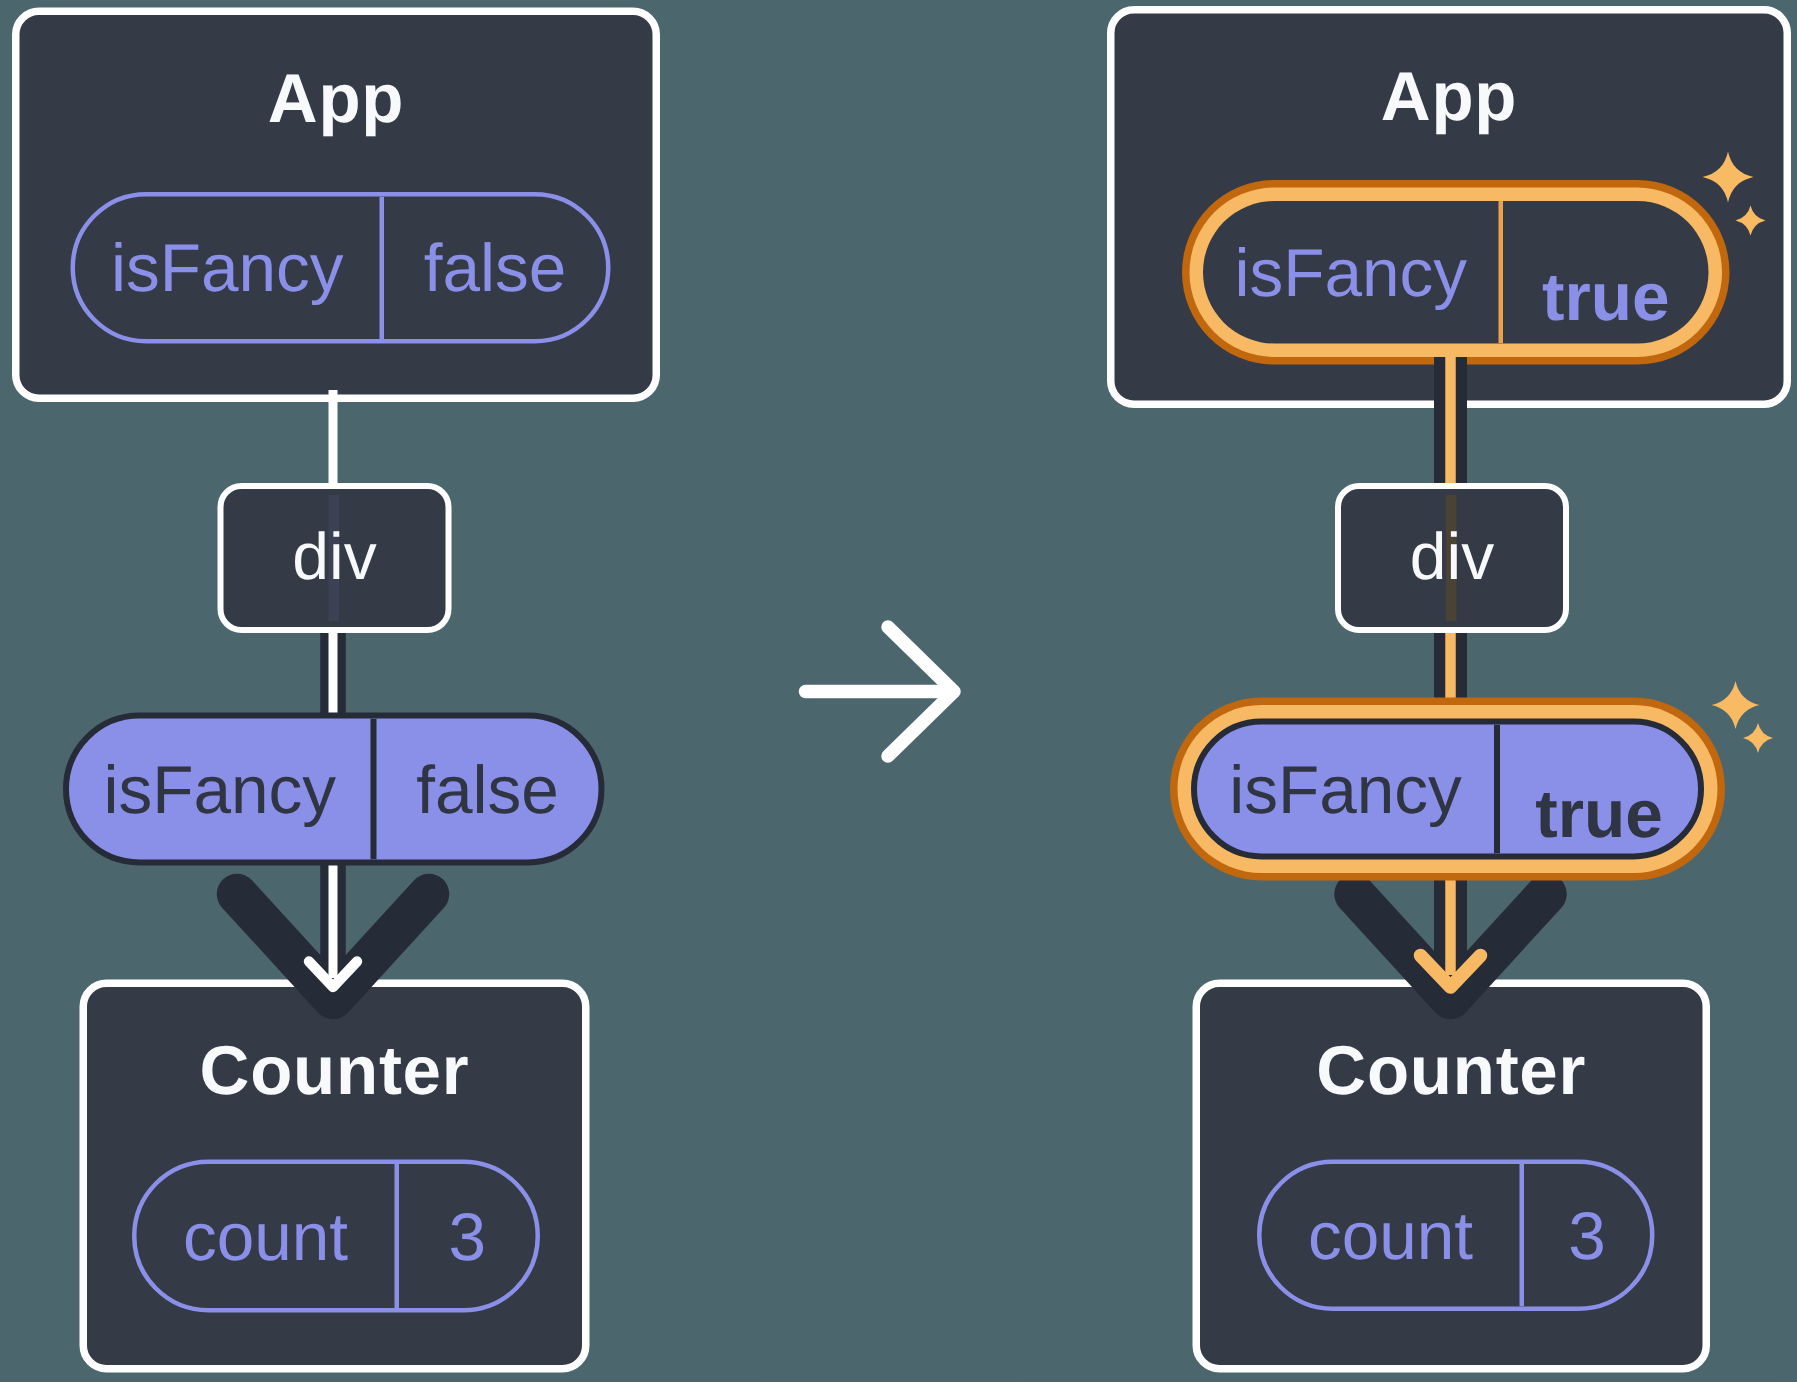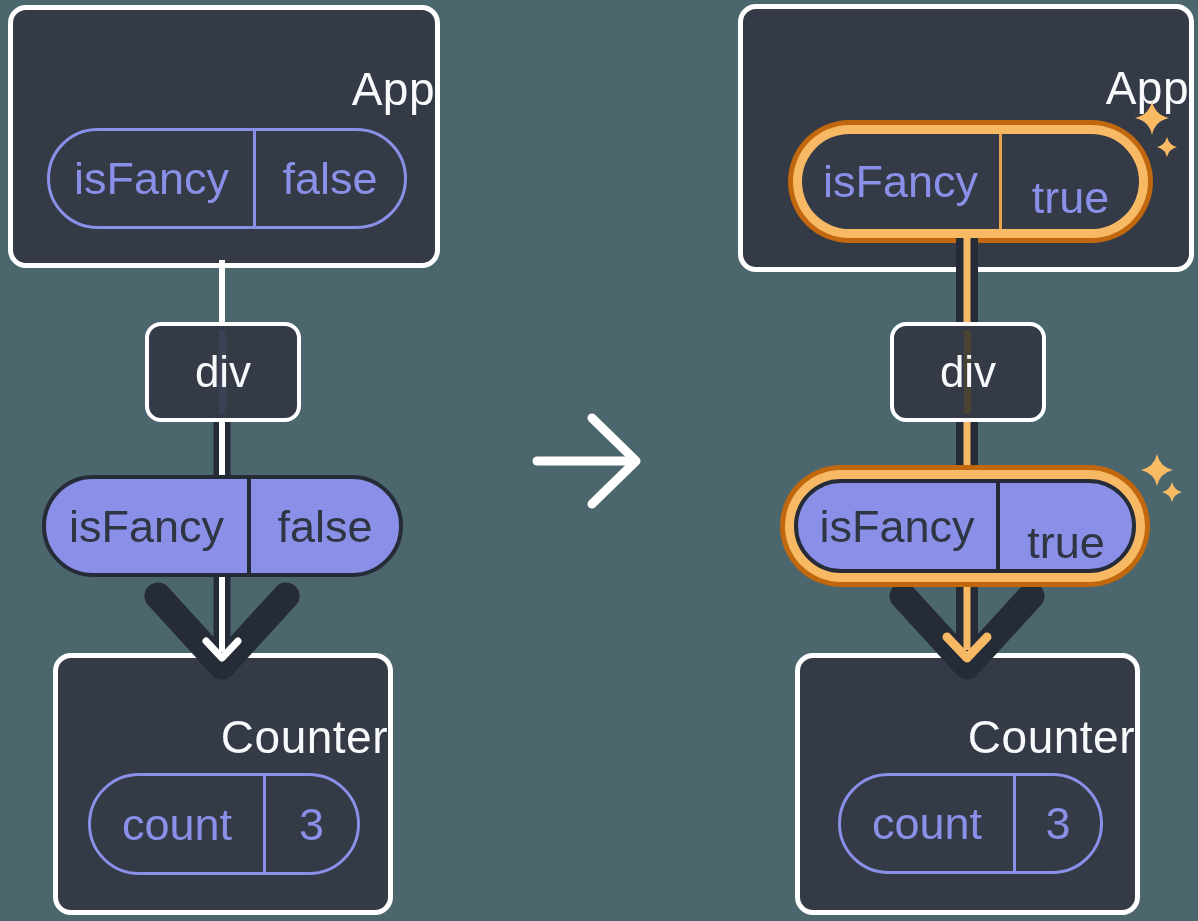--- a/index.html
+++ b/index.html
@@ -6,22 +6,22 @@
   .canvas{
     position:relative;width:1198px;height:921px;background:#4C666E;
     font-family:"Liberation Sans",sans-serif;overflow:hidden;
   }
   
   .node{
     position:absolute;background:#343A46;border:5px solid #FFFFFF;
     border-radius:18px;box-sizing:border-box;z-index:1;
   }
   .node-title{
-    position:absolute;left:0;right:0;top:56px;text-align:right;
-    color:#F7F9FB;font-size:46px;font-weight:400;line-height:1;letter-spacing:.5px;
+    position:absolute;left:0;right:0;top:32px;text-align:center;
+    color:#F7F9FB;font-size:46px;font-weight:700;line-height:1;letter-spacing:.5px;
   }
   .div-node{
     position:absolute;background:#343A46;border:4px solid #FFFFFF;
     border-radius:16px;box-sizing:border-box;z-index:3;
     display:flex;align-items:center;justify-content:center;
     color:#F7F9FB;font-size:44px;font-weight:500;
   }
   .pass-line{position:absolute;top:4px;bottom:4px;left:50%;width:7px;margin-left:-4px;}
   
   .pill{position:absolute;box-sizing:border-box;display:flex;align-items:stretch;overflow:hidden;}
@@ -32,21 +32,21 @@
   .pill-filled .cell-name{border-right:4px solid #262B38;}
   
   .ring-outer{position:absolute;background:#C1670D;border-radius:70px;box-sizing:border-box;}
   .ring-inner{position:absolute;inset:5px;background:#F8B964;border-radius:64px;}
   .ring-core{position:absolute;inset:14px;border-radius:54px;box-sizing:border-box;display:flex;overflow:hidden;}
   .core-dark{background:#343A46;color:#8A8FE8;}
   .core-dark .cell-name{border-right:3px solid #EBA04B;}
   .core-purple{background:#8A8FE8;border:4px solid #262B38;color:#2F3542;}
   .core-purple .cell-name{border-right:4px solid #262B38;}
   .ring-core .cell{display:flex;align-items:center;justify-content:center;font-size:45px;line-height:1;}
-  .bold-val{font-weight:400;margin-top:32px;}
+  .bold-val{font-weight:700;margin-top:32px;}
   .svg-layer{position:absolute;left:0;top:0;width:1198px;height:921px;pointer-events:none;}
   .arrows{z-index:2;}
   .sparkles{z-index:5;}
 </style>
 </head>
 <body>
 
 <div class="canvas">
 
   <div class="node" style="left:8px;top:5px;width:432px;height:263px;">

